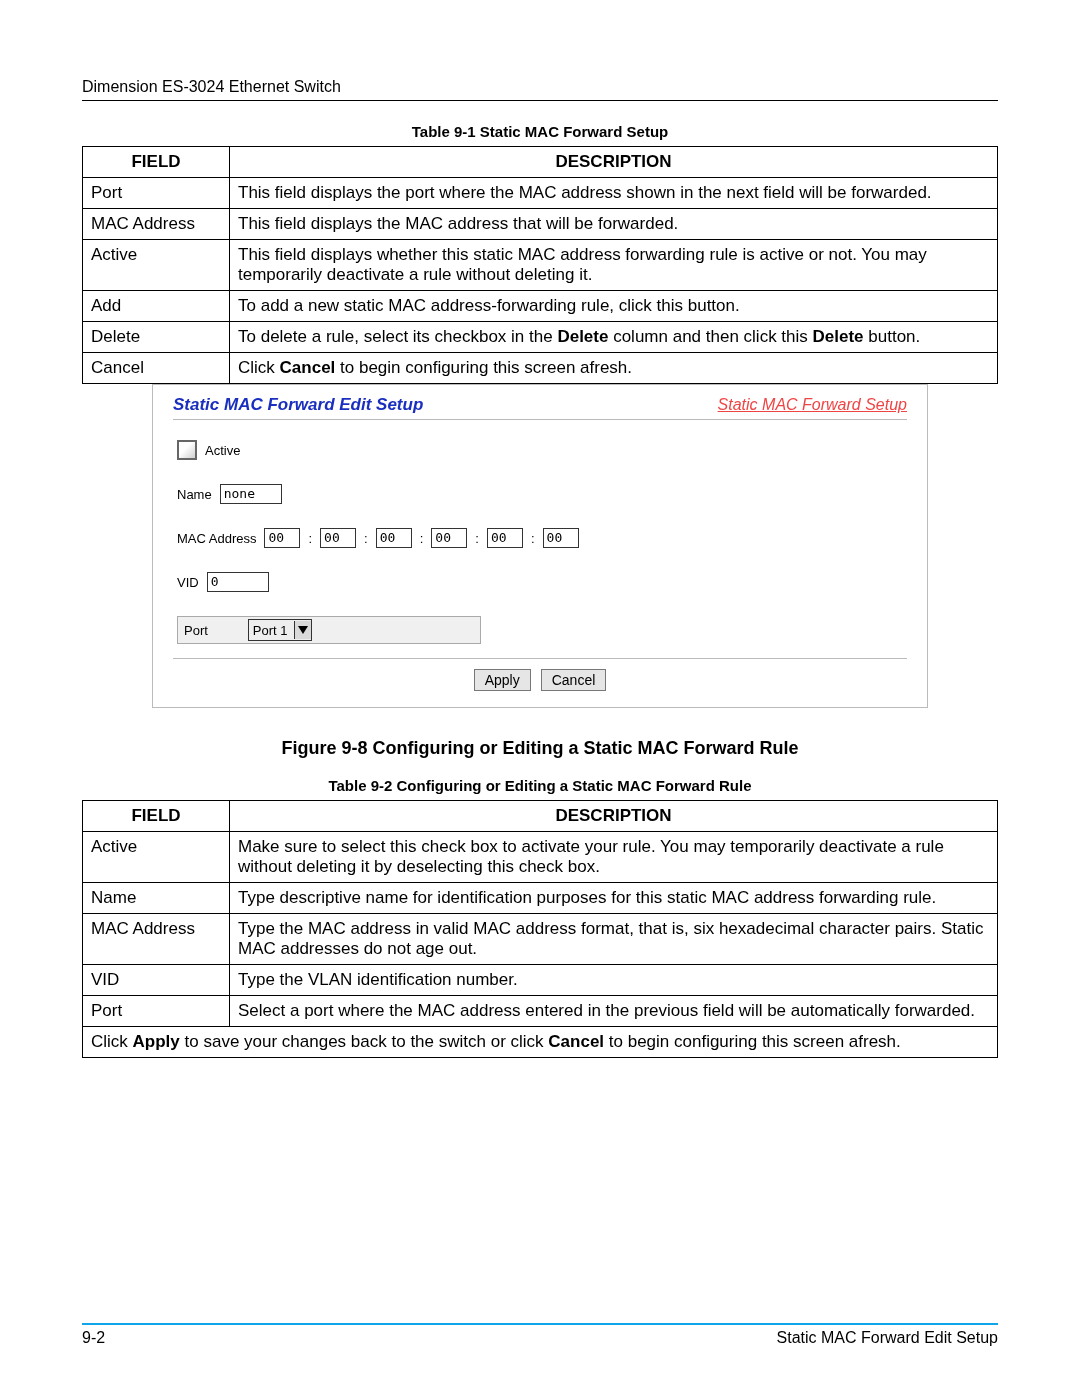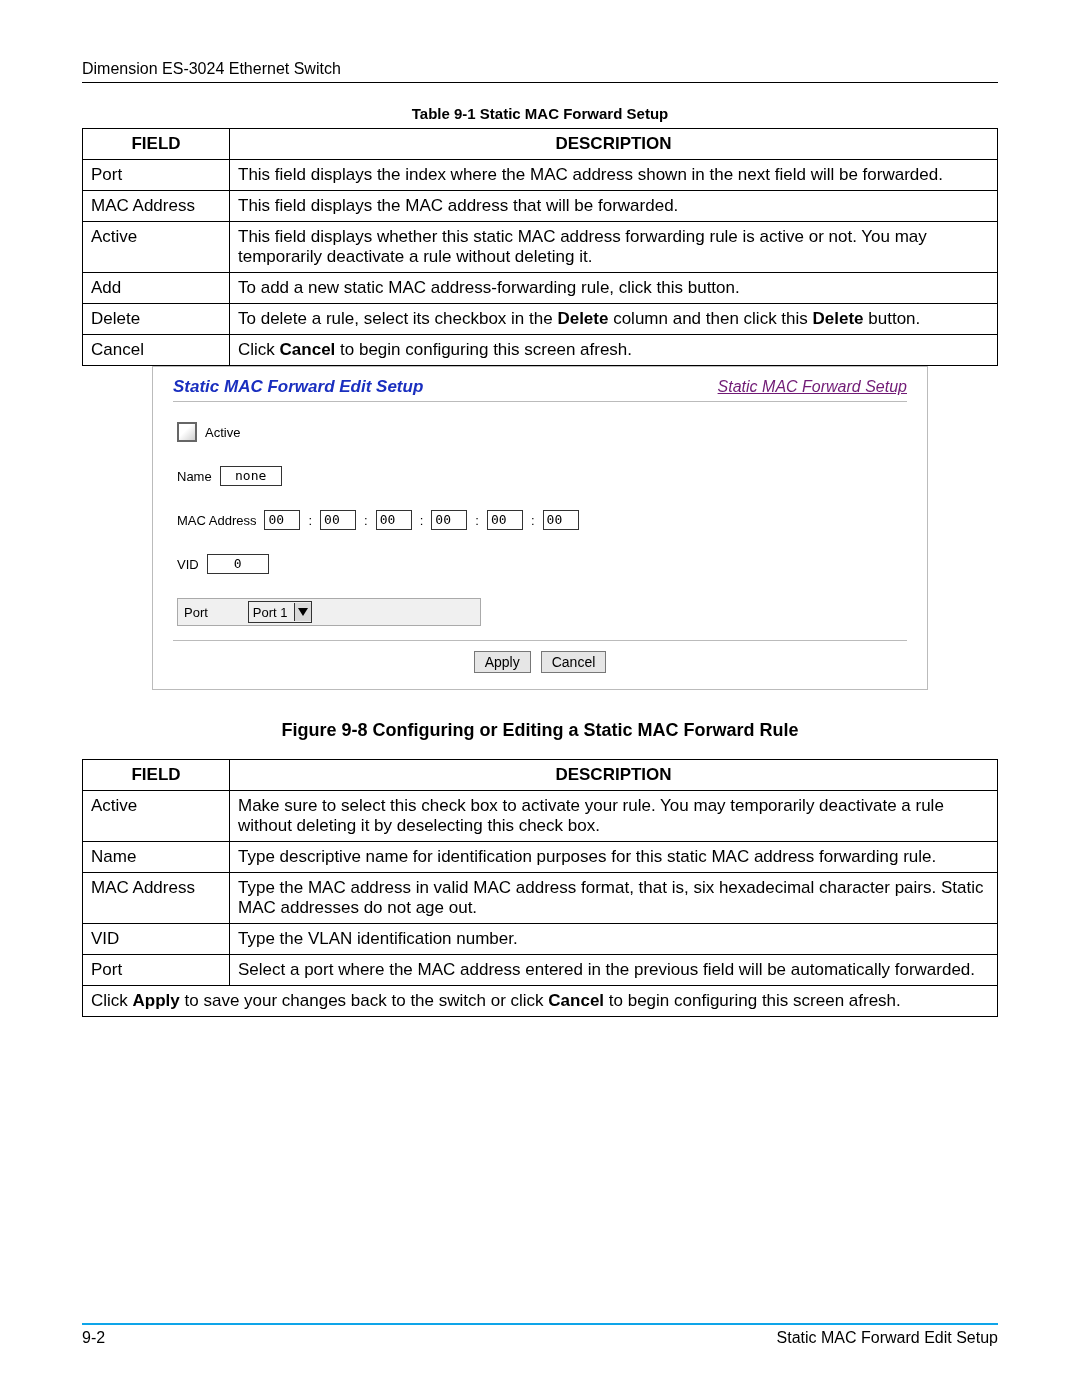--- a/index.html
+++ b/index.html
@@ -6,21 +6,21 @@
     margin: 0;
     padding: 0;
     background: #fff;
     color: #000;
     font-family: Arial, Helvetica, sans-serif;
   }
   .page {
     width: 1080px;
     min-height: 1397px;
     box-sizing: border-box;
-    padding: 60px 82px 50px 82px;
+    padding: 78px 82px 50px 82px;
     position: relative;
   }
   .running-head {
     font-size: 16px;
     padding-bottom: 4px;
     border-bottom: 1px solid #000;
     margin-bottom: 22px;
   }
   .tbl-caption {
     text-align: center;
@@ -70,21 +70,21 @@
     padding: 4px 0 4px 0;
     border-bottom: 1px solid #bbb;
   }
   .form-title {
     color: #1a2fbf;
     font-style: italic;
     font-weight: bold;
     font-size: 17px;
   }
   .form-link {
-    color: #701a75;
+    color: #ef4444;
     font-style: italic;
     text-decoration: underline;
     font-size: 16px;
   }
   .form-body {
     padding: 20px 4px 6px 4px;
     font-family: Arial, Helvetica, sans-serif;
     font-size: 13px;
     border-bottom: 1px solid #bbb;
   }
@@ -103,21 +103,20 @@
     display: inline-block;
   }
   .tf {
     border: 1.5px solid #333;
     background: #fff;
     height: 18px;
     padding: 0 3px;
     font-family: monospace;
     font-size: 13px;
     line-height: 18px;
-    text-align: center;
   }
   .tf.name { width: 54px; }
   .tf.mac  { width: 28px; text-align: left; }
   .tf.vid  { width: 54px; }
   .sel {
     border: 1.5px solid #333;
     background: #eee;
     height: 20px;
     display: inline-flex;
     align-items: center;
@@ -179,21 +178,21 @@
   <table class="desc">
     <thead>
       <tr>
         <th class="fld">FIELD</th>
         <th>DESCRIPTION</th>
       </tr>
     </thead>
     <tbody>
       <tr>
         <td>Port</td>
-        <td>This field displays the index where the MAC address shown in the next field will be forwarded.</td>
+        <td>This field displays the port where the MAC address shown in the next field will be forwarded.</td>
       </tr>
       <tr>
         <td>MAC Address</td>
         <td>This field displays the MAC address that will be forwarded.</td>
       </tr>
       <tr>
         <td>Active</td>
         <td>This field displays whether this static MAC address forwarding rule is active or not. You may temporarily deactivate a rule without deleting it.</td>
       </tr>
       <tr>
@@ -270,20 +269,21 @@
     </div>
 
     <div class="btnbar">
       <span class="btn3d">Apply</span>
       <span class="btn3d">Cancel</span>
     </div>
   </div>
 
   <div class="fig-caption">Figure 9-8 Configuring or Editing a Static MAC Forward Rule</div>
 
+  <div class="tbl-caption">Table 9-2 Configuring or Editing a Static MAC Forward Rule</div>
   <table class="desc">
     <thead>
       <tr>
         <th class="fld">FIELD</th>
         <th>DESCRIPTION</th>
       </tr>
     </thead>
     <tbody>
       <tr>
         <td>Active</td>

